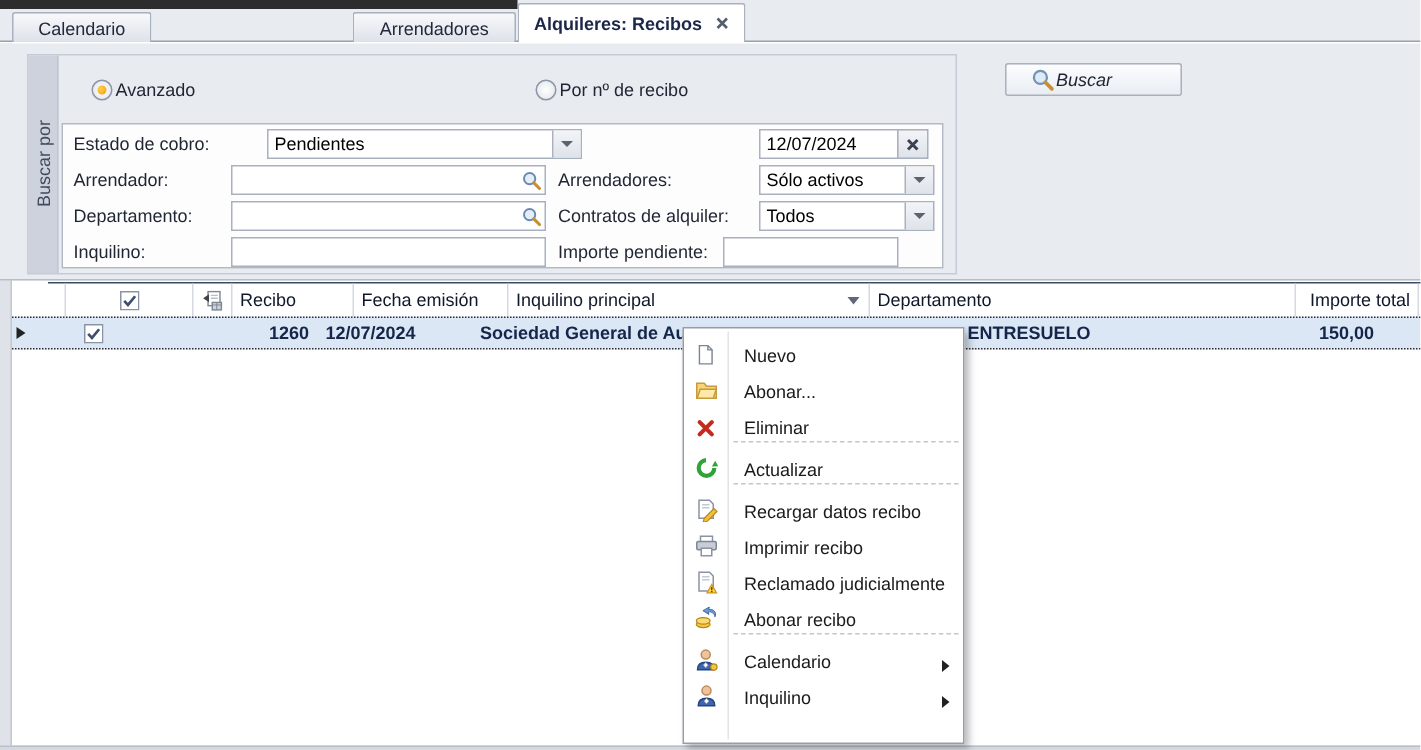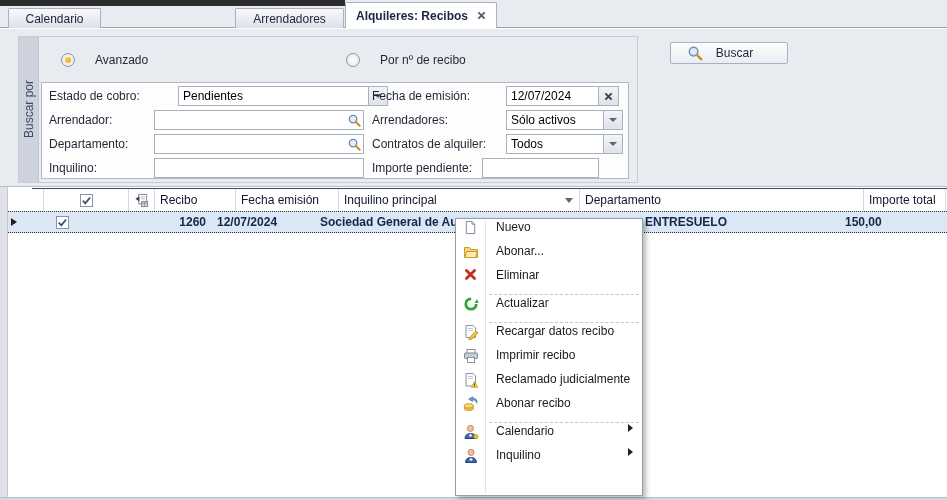--- a/index.html
+++ b/index.html
@@ -16,23 +16,23 @@
 
   
   .left-strip{position:absolute;top:29px;left:0;width:8px;height:468px;background:#dfe2e8;border-right:1px solid #c2c7d0;box-sizing:border-box;}
   .bottom-strip{position:absolute;left:0;bottom:0;width:947px;height:3px;background:#d4d8df;border-top:1px solid #b9bec8;box-sizing:border-box;}
 
   
   .search-panel{position:absolute;top:29px;left:0;width:947px;height:158px;background:#e8ebf0;border-bottom:1px solid #b6bcc8;box-sizing:border-box;}
   .groupbox{position:absolute;left:18px;top:7px;width:620px;height:147px;border:1px solid #c6ccd6;box-sizing:border-box;}
   .sidebar-strip{position:absolute;left:0;top:0;width:20px;height:100%;background:#cdd2dd;border-right:1px solid #bfc5d1;display:flex;align-items:center;justify-content:center;box-sizing:border-box;}
   .vlabel{writing-mode:vertical-rl;transform:rotate(180deg);color:#414a5e;white-space:nowrap;}
-  .radio{position:absolute;display:flex;align-items:center;gap:20px;color:#1f2533;}
+  .radio{position:absolute;display:flex;align-items:center;gap:2px;color:#1f2533;}
   .radio.r1{left:42px;top:16px;}
-  .radio.r2{left:327px;top:16px;justify-content:space-between;}
+  .radio.r2{left:338px;top:16px;justify-content:space-between;}
   .radio-circle{width:12px;height:12px;border-radius:50%;border:1px solid #8d96a6;background:radial-gradient(#ffffff,#dfe3ea);box-sizing:content-box;}
   .radio-circle.checked::after{content:"";display:block;width:6px;height:6px;margin:3px;border-radius:50%;background:radial-gradient(circle at 35% 35%,#ffd24a,#f59b00);}
   .fields-box{position:absolute;left:22px;top:45px;width:588px;height:97px;background:#fdfdfe;border:1px solid #b2b8c4;box-sizing:border-box;}
   .frow{position:absolute;left:0;width:100%;height:20px;}
   .frow.fr1{top:3px;} .frow.fr2{top:27px;} .frow.fr3{top:51px;} .frow.fr4{top:75px;}
   .flabel{position:absolute;line-height:20px;color:#1f2533;white-space:nowrap;text-align:center;}
   .flabel.lft{left:7px;} .flabel.rgt{left:330px;}
   .fctrl{position:absolute;height:20px;box-sizing:border-box;background:#ffffff;border:1px solid #a9b0be;}
   .fctrl.lft{left:112px;width:210px;}
   .fctrl.rgt{left:440px;width:117px;}
@@ -41,48 +41,48 @@
   .combo .val{flex:1;padding:2px 4px 0 4px;color:#000;white-space:nowrap;overflow:hidden;}
   .dbtn{width:18px;background:linear-gradient(#f2f4f7,#dfe3ea);border-left:1px solid #a9b0be;display:flex;align-items:center;justify-content:center;cursor:default;}
   .arr-dn{width:0;height:0;border-left:4px solid transparent;border-right:4px solid transparent;border-top:4px solid #5a6370;}
   .fctrl input{width:100%;height:100%;border:none;outline:none;padding:0 4px;font:inherit;background:transparent;box-sizing:border-box;}
   .lookup{display:flex;align-items:center;}
   .lookup input{flex:1;}
   .lookup .mag{flex:0 0 auto;margin-right:1px;display:flex;align-items:center;cursor:pointer;}
   .xbtn{position:absolute;left:556px;width:21px;height:20px;box-sizing:border-box;background:linear-gradient(#f2f4f7,#dfe3ea);border:1px solid #a9b0be;display:flex;align-items:center;justify-content:center;cursor:pointer;}
   .buscar{position:absolute;left:670px;top:13px;width:118px;height:22px;background:linear-gradient(#fcfdfe,#e9edf3);border:1px solid #a9b0be;border-radius:2px;display:flex;align-items:center;box-sizing:border-box;cursor:pointer;font:inherit;color:#1f2533;}
   .buscar svg{margin-left:10px;}
-  .buscar span{flex:1;text-align:center;margin-right:16px;}
+  .buscar span{flex:1;text-align:left;margin-right:16px;font-style:italic;}
 
   
   .grid-header{position:absolute;left:8px;top:188px;width:939px;height:23px;border-top:1px solid #3d4a63;background:#ffffff;display:flex;box-sizing:border-box;color:#0f172a;margin-left:24px;}
   .hcell,.rcell{box-sizing:border-box;display:flex;align-items:center;overflow:hidden;white-space:nowrap;}
   .hcell{border-right:1px solid #d4d9e1;padding:0 5px;}
   .c-ind{width:12px;padding:0;justify-content:center;}
   .c-chk{width:85px;justify-content:center;}
   .c-icn{width:26px;justify-content:center;padding:0;}
   .c-recibo{width:81px;}
   .c-fecha{width:103px;}
   .c-inq{width:241px;position:relative;}
   .c-dep{width:284px;}
-  .c-imp{width:82px;justify-content:flex-start;}
+  .c-imp{width:82px;justify-content:flex-end;}
   .c-ba{flex:1;}
   .filter-arrow{position:absolute;right:6px;top:9px;width:0;height:0;border-left:4px solid transparent;border-right:4px solid transparent;border-top:5px solid #5f6778;}
   .grid-row{position:absolute;left:8px;top:211px;width:939px;height:22px;background:#dbe7f5;border-top:1px dotted #2f2f2f;border-bottom:1px dotted #2f2f2f;display:flex;box-sizing:border-box;font-weight:bold;color:#14264a;cursor:default;}
   .rcell{padding:0 5px;}
   .rcell.c-ind{padding:0;}
   .rcell.c-recibo{justify-content:flex-end;padding-right:6px;}
   .rcell.c-dep{padding-left:89px;}
   .rcell.c-imp{padding-right:6px;}
   .row-arrow{width:0;height:0;border-top:4px solid transparent;border-bottom:4px solid transparent;border-left:6px solid #222;}
 
   
   .cmenu{position:absolute;left:455px;top:218px;width:188px;height:278px;background:#ffffff;border:1px solid #979da6;box-shadow:3px 3px 5px rgba(0,0,0,.28);z-index:10;box-sizing:border-box;padding-top:1px;}
   .cmenu::before{content:"";position:absolute;left:29px;top:2px;bottom:2px;width:1px;background:#e3e3e3;}
-  .mi{height:24px;display:flex;align-items:flex-start;position:relative;box-sizing:border-box;cursor:default;color:#1a1a1a;}
+  .mi{height:24px;display:flex;align-items:flex-end;position:relative;box-sizing:border-box;cursor:default;color:#1a1a1a;}
   .mi .ic{width:29px;display:flex;justify-content:center;align-items:center;}
   .mi .lbl{margin-left:11px;white-space:nowrap;}
   .mi.hl{margin:0 2px;border:1px solid #d8a851;border-radius:2px;background:linear-gradient(#fff6cf,#fbdf7e);}
   .sep{height:4px;position:relative;}
   .sep::after{content:"";position:absolute;left:33px;right:3px;top:2px;border-top:1px dashed #c6c6c6;}
   .sub{margin-left:auto;margin-right:9px;width:0;height:0;border-top:4px solid transparent;border-bottom:4px solid transparent;border-left:5px solid #222;}
 </style>
 </head>
 <body>
 
@@ -124,21 +124,20 @@
       <div class="fields-box">
 
         <div class="frow fr1">
           <span class="flabel lft">Estado de cobro:</span>
           <div class="fctrl lft combo">
             <span class="val">Pendientes</span>
             <span class="dbtn">
                 <span class="arr-dn"></span>
               </span>
           </div>
-          <span class="flabel rgt">Fecha de emisión:</span>
           <div class="fctrl date combo">
             <span class="val">12/07/2024</span>
             <span class="dbtn">
                 <span class="arr-dn"></span>
               </span>
           </div>
           <span class="xbtn">
             <svg width="9" height="9" viewBox="0 0 10 10">
                 <path d="M1.5 1.5l7 7M8.5 1.5l-7 7" stroke="#3a4252" stroke-width="2.2"></path>
               </svg>

